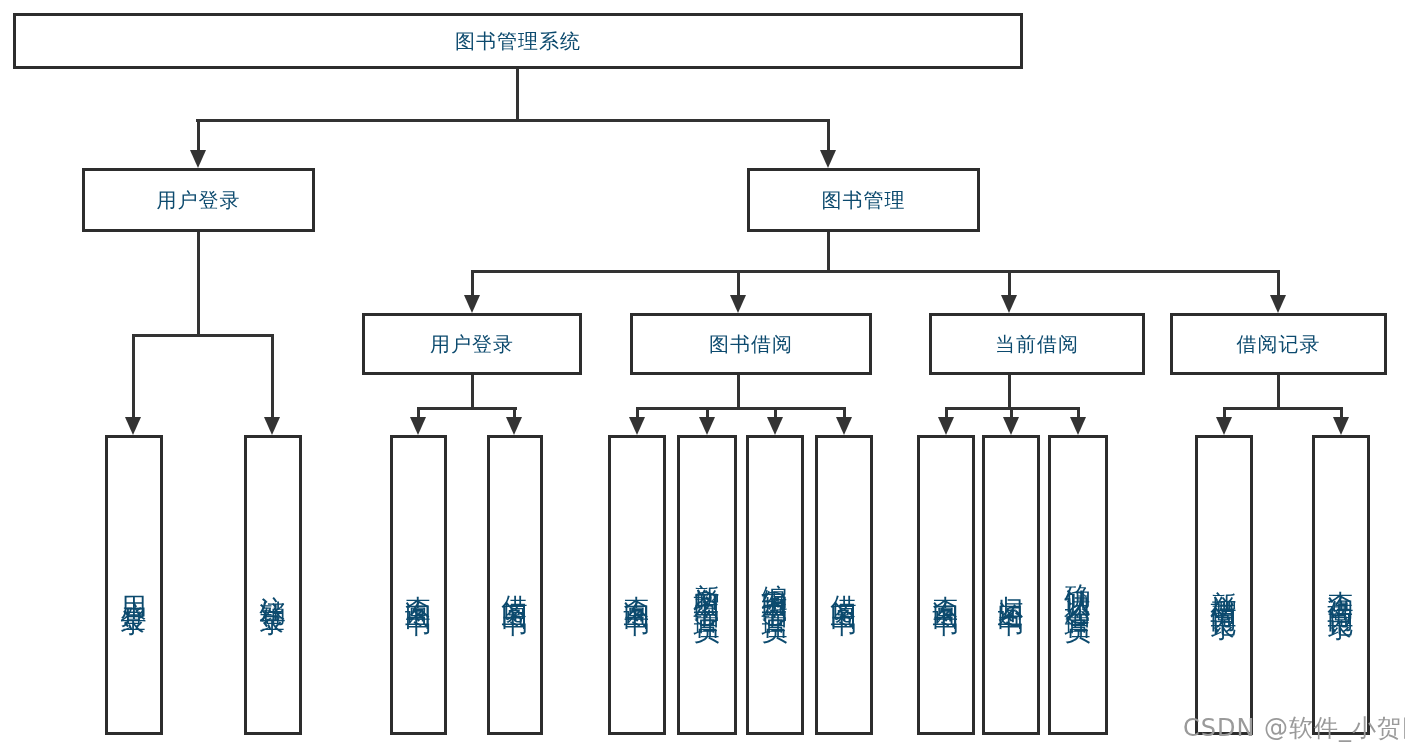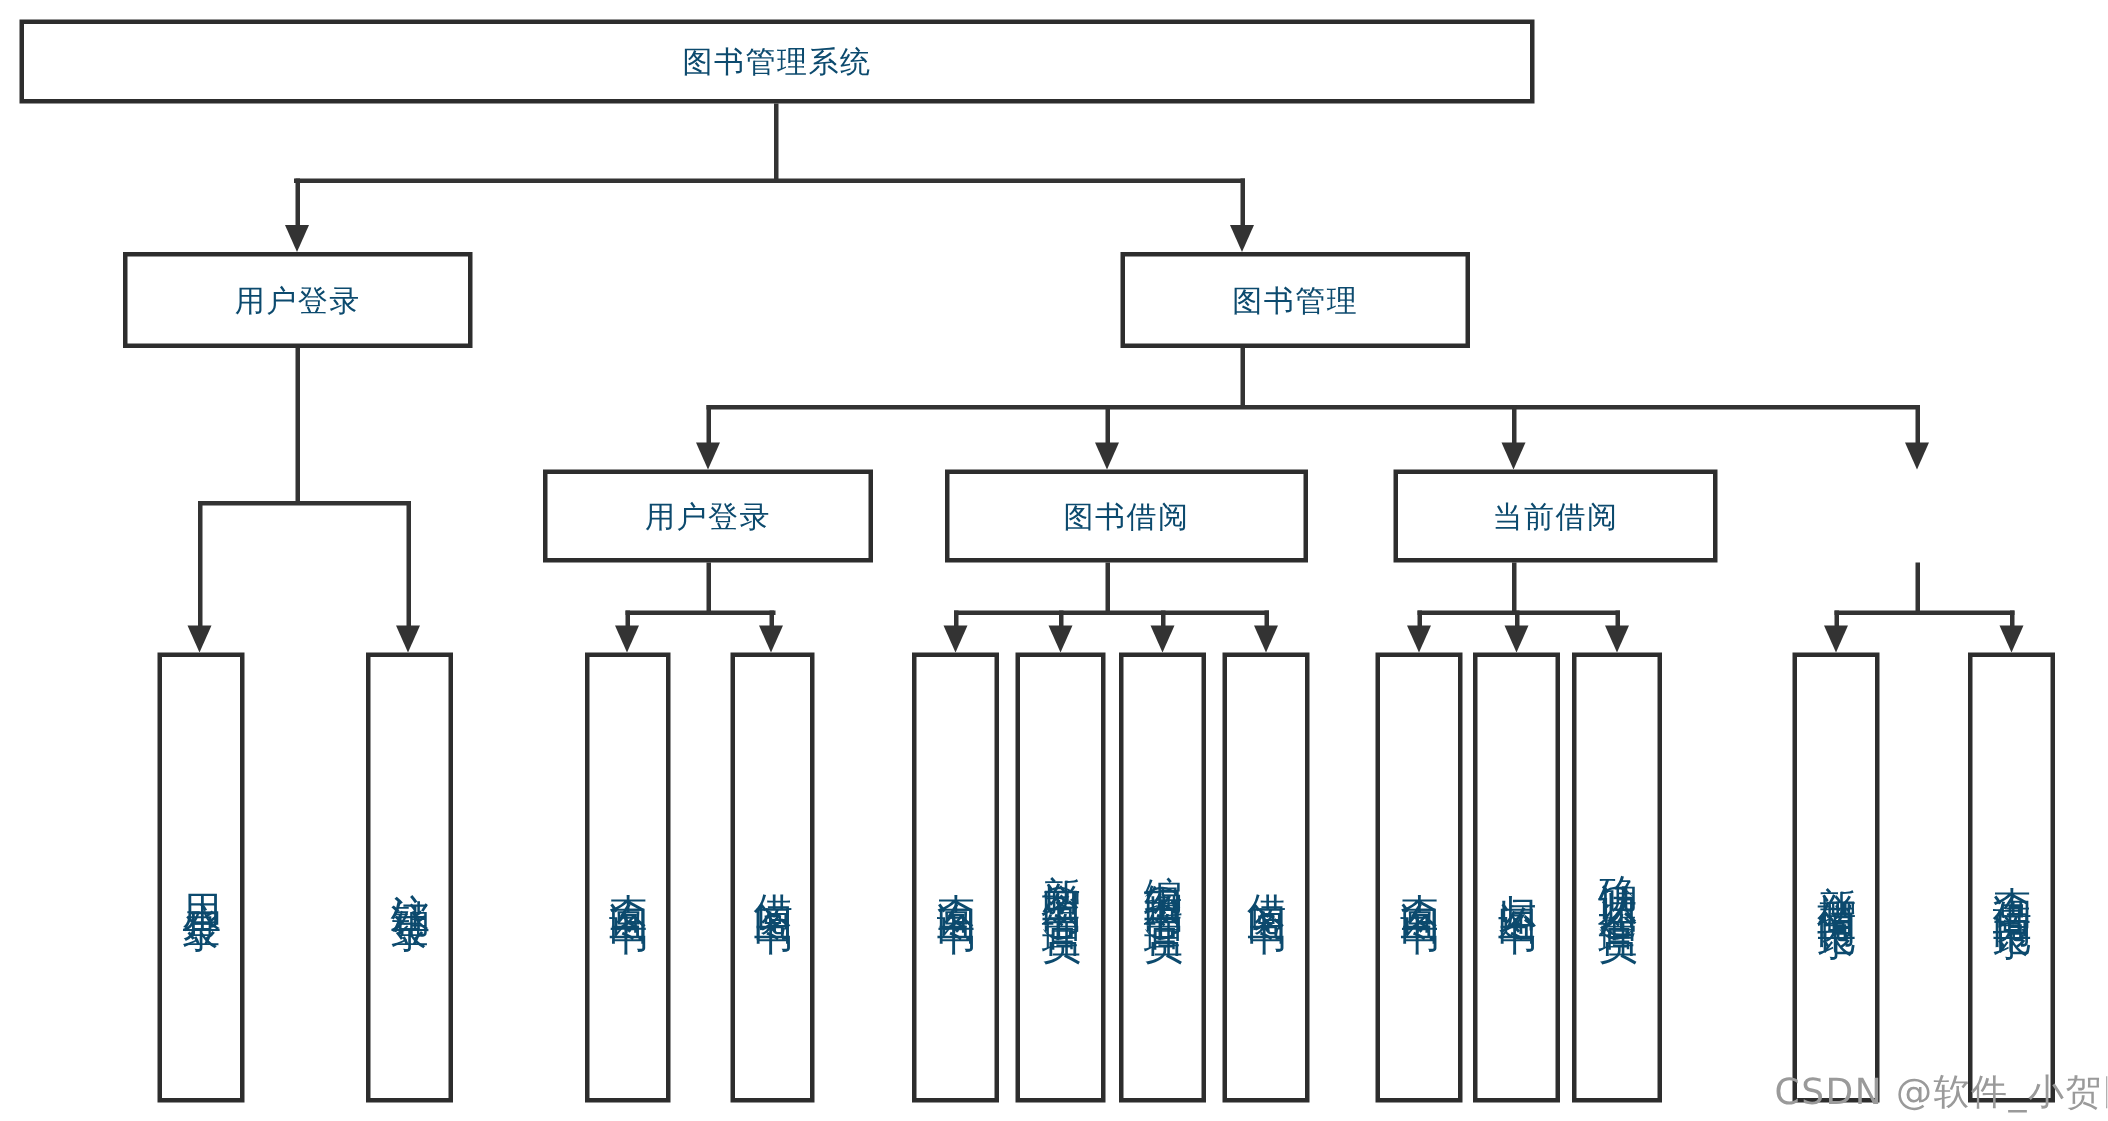--- a/index.html
+++ b/index.html
@@ -69,20 +69,23 @@
   <div class="head" style="left:1270px;top:295px;"></div>
 
   <div class="box" style="left:362px;top:313px;width:220px;height:62px;">
     <span class="hlabel">用户登录</span>
   </div>
   <div class="box" style="left:630px;top:313px;width:242px;height:62px;">
     <span class="hlabel">图书借阅</span>
   </div>
   <div class="box" style="left:901px;top:313px;width:216px;height:62px;margin-left:28px;">
     <span class="hlabel">当前借阅</span>
+  </div>
+  <div class="box" style="left:1170px;top:313px;width:217px;height:62px;">
+    <span class="hlabel">借阅记录</span>
   </div>
 
   <div class="line" style="left:471px;top:375px;width:3px;height:34px;"></div>
   <div class="line" style="left:417px;top:407px;width:100px;height:3px;"></div>
   <div class="line" style="left:417px;top:407px;width:3px;height:12px;"></div>
   <div class="head" style="left:410px;top:417px;"></div>
   <div class="line" style="left:513px;top:407px;width:3px;height:12px;"></div>
   <div class="head" style="left:506px;top:417px;"></div>
 
   <div class="line" style="left:737px;top:375px;width:3px;height:34px;"></div>

